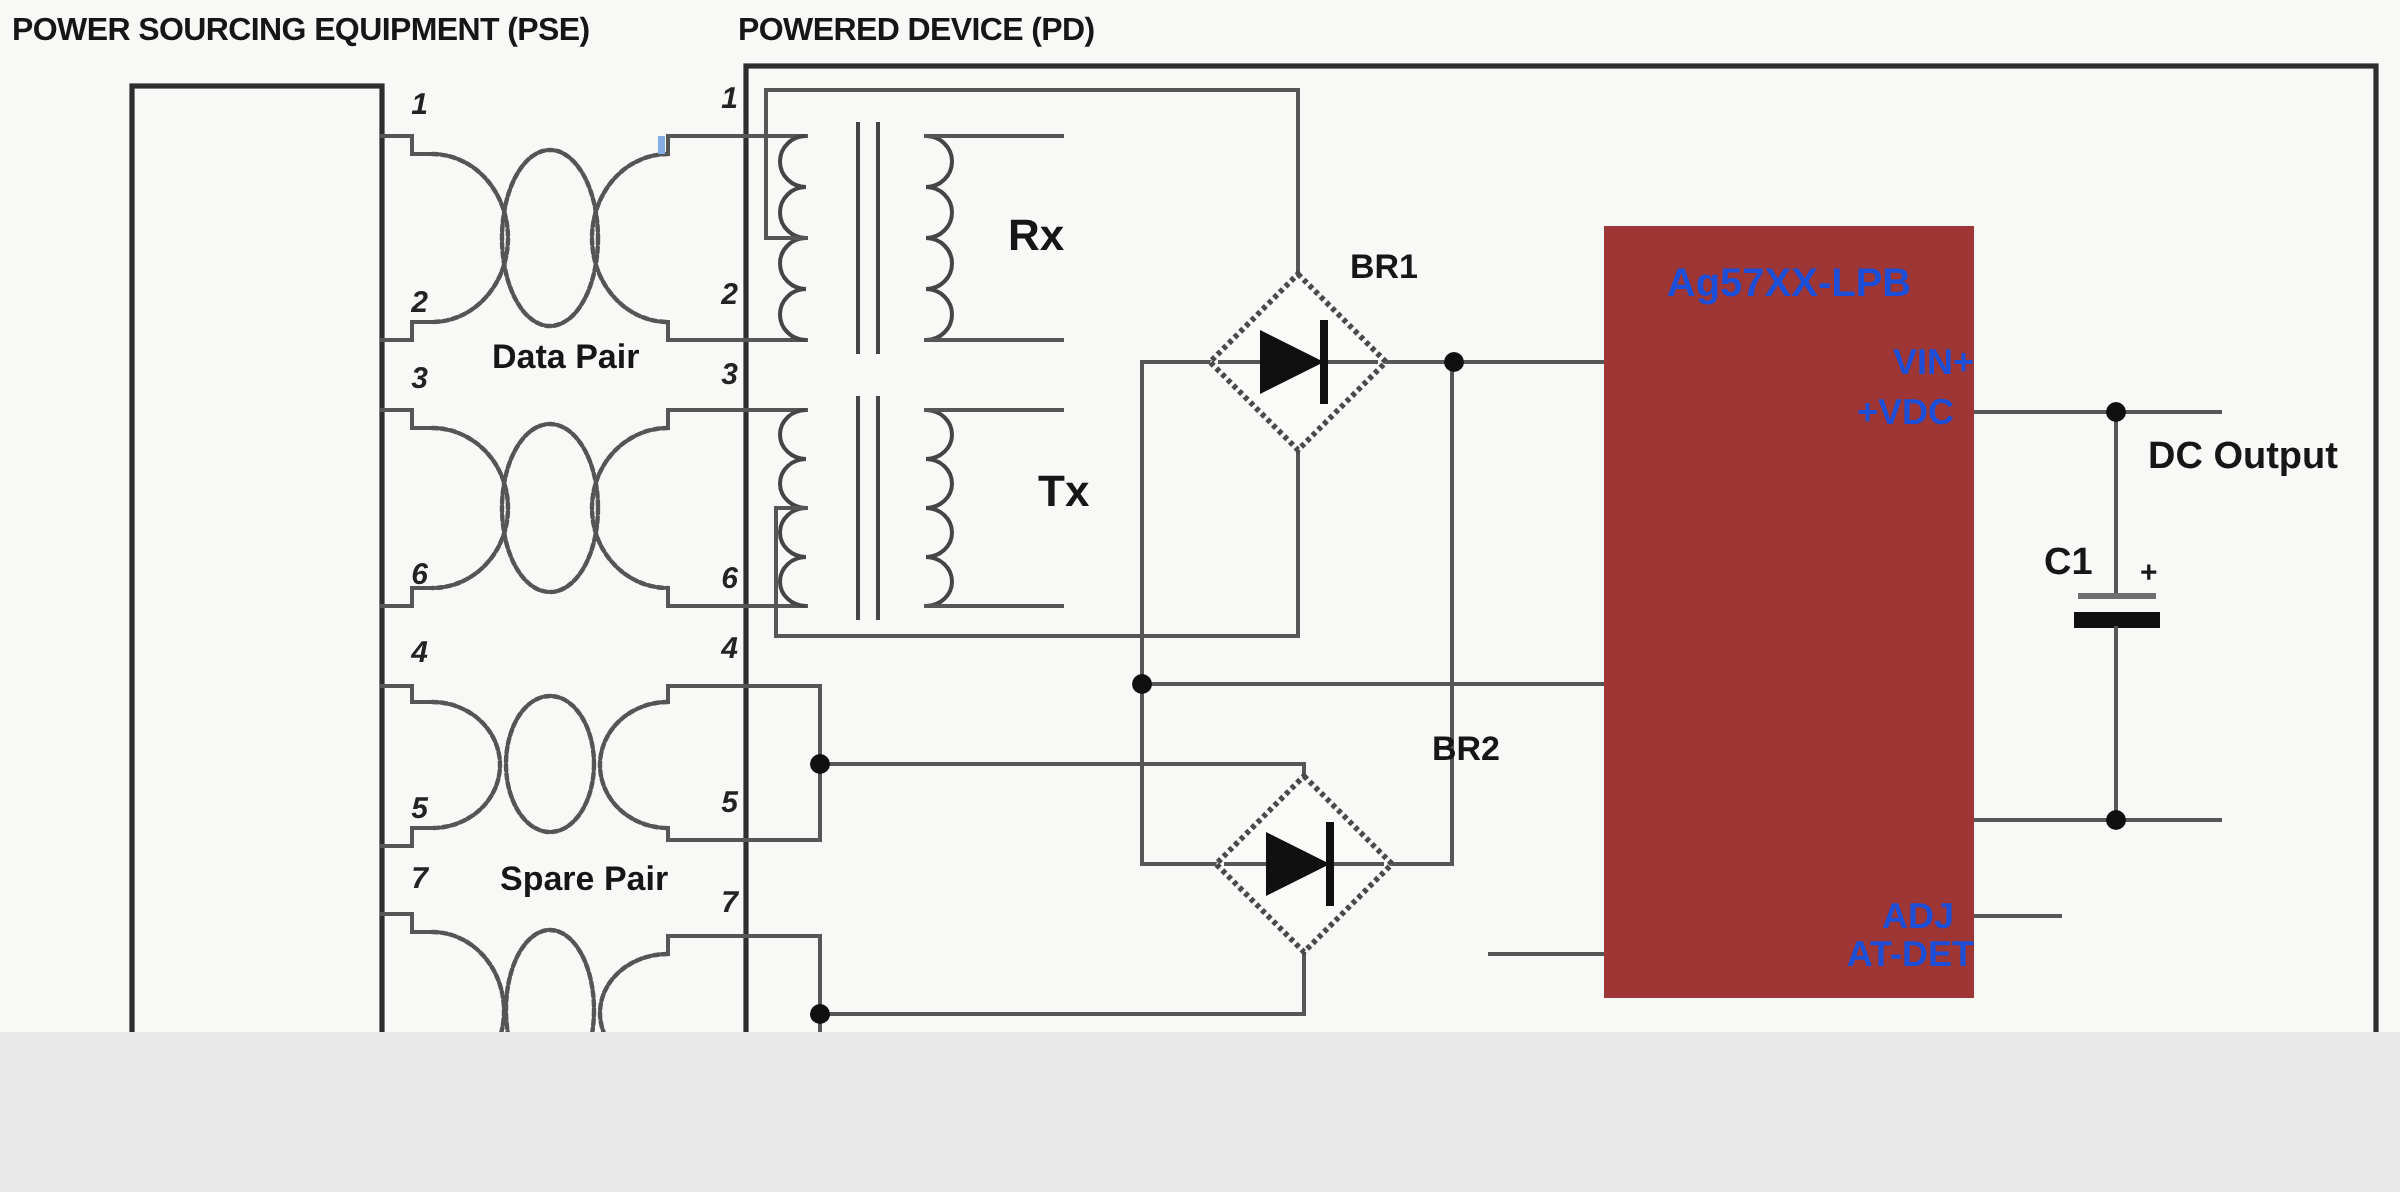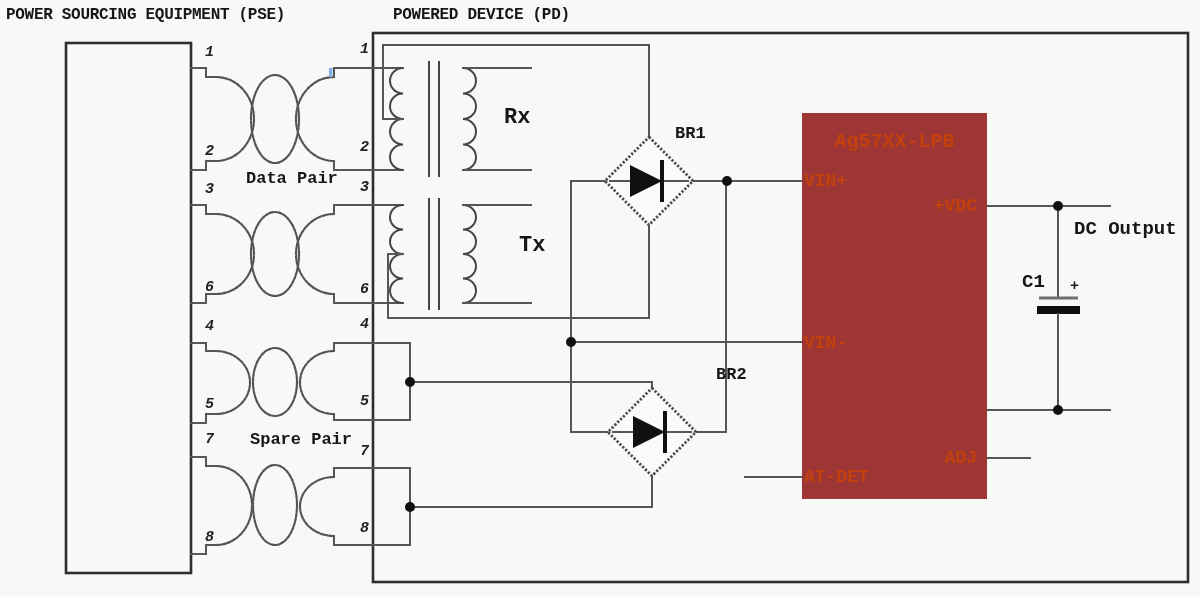--- a/index.html
+++ b/index.html
@@ -1,36 +1,36 @@
 <!DOCTYPE html>
 <html><head>
 <meta charset="utf-8">
 <style>
   html,body{margin:0;padding:0;background:#e9e9e9;}
   .canvas{
     position:relative;
-    width:1200px;height:596px;
+    width:1200px;height:516px;
     background:#f8f8f7;
-    font-family:Liberation Mono, monospace;
+    font-family:Liberation Sans, sans-serif;
     overflow:hidden;
   }
   .canvas svg{position:absolute;left:0;top:0;}
   .t{position:absolute;font-weight:bold;color:#161616;white-space:nowrap;line-height:1.1;}
   .title{font-size:16px;letter-spacing:-0.3px;}
   .pairlbl{font-size:17px;}
   .coil-lbl{font-size:22px;}
   .br-lbl{font-size:17px;}
   .big-lbl{font-size:19px;}
   .plus-lbl{font-size:15px;color:#1a1a1a;}
   .pin{position:absolute;width:22px;text-align:right;font-weight:bold;font-style:italic;
        font-size:15px;color:#232323;line-height:1;}
   .chip-text{position:absolute;left:802px;width:185px;box-sizing:border-box;
-       font-weight:bold;color:#c2410c;font-size:18px;line-height:22px;}
+       font-weight:bold;color:#1d4ed8;font-size:18px;line-height:22px;}
   .chip-title{text-align:center;font-size:20px;}
-  .chip-left{text-align:left;padding-left:2px;}
+  .chip-left{text-align:right;padding-left:2px;}
   .chip-right{text-align:right;padding-right:10px;}
   
   .w{stroke:#565656;stroke-width:2;fill:none;stroke-linecap:square;}
   .box{fill:none;stroke:#2e2e2e;stroke-width:2.6;}
   .tw{stroke:#555555;stroke-width:2.2;fill:none;stroke-dasharray:3 1.5;stroke-linecap:round;}
   .coil{stroke:#454545;stroke-width:2;fill:none;}
   .diam{fill:#fafaf9;stroke:#4a4a4a;stroke-width:2.8;stroke-dasharray:2.2 1.8;}
   .dio{fill:#101010;stroke:none;}
   .diobar{stroke:#101010;stroke-width:4;fill:none;}
   .dot{fill:#101010;stroke:none;}
@@ -154,38 +154,37 @@
       <circle class="dot" cx="410" cy="382" r="5"></circle>
       <circle class="dot" cx="410" cy="507" r="5"></circle>
       <circle class="dot" cx="1058" cy="206" r="5"></circle>
       <circle class="dot" cx="1058" cy="410" r="5"></circle>
     </g>
 
     <rect x="329" y="68" width="3.5" height="9" fill="#85aee6"></rect>
   </svg>
 
   <span class="t title" style="left:6px;top:7px;">POWER SOURCING EQUIPMENT (PSE)</span>
-  <span class="t title" style="left:393px;top:7px;">POWERED DEVICE (PD)</span>
+  <span class="t title" style="left:369px;top:7px;">POWERED DEVICE (PD)</span>
 
   <span class="t pairlbl" style="left:246px;top:170px;">Data Pair</span>
   <span class="t pairlbl" style="left:250px;top:431px;">Spare Pair</span>
 
   <span class="t coil-lbl" style="left:504px;top:106px;">Rx</span>
   <span class="t coil-lbl" style="left:519px;top:234px;text-align:center;">Tx</span>
 
   <span class="t br-lbl" style="left:675px;top:125px;text-align:center;">BR1</span>
   <span class="t br-lbl" style="left:675px;top:366px;margin-left:41px;">BR2</span>
 
   <span class="t big-lbl" style="left:1074px;top:219px;">DC Output</span>
   <span class="t big-lbl" style="left:1022px;top:272px;">C1</span>
   <span class="t plus-lbl" style="left:1070px;top:279px;">+</span>
 
   <div class="chip-text chip-title" style="top:131px;">Ag57XX-LPB</div>
   <div class="chip-text chip-left" style="top:170px;">VIN+</div>
-  <div class="chip-text chip-left" style="top:332px;">VIN-</div>
   <div class="chip-text chip-left" style="top:466px;">AT-DET</div>
   <div class="chip-text chip-right" style="top:195px;">+VDC</div>
   <div class="chip-text chip-right" style="top:447px;">ADJ</div>
 
   <span class="pin" style="left:192px;top:45px;">1</span>
   <span class="pin" style="left:192px;top:144px;">2</span>
   <span class="pin" style="left:192px;top:182px;">3</span>
   <span class="pin" style="left:192px;top:280px;">6</span>
   <span class="pin" style="left:192px;top:319px;">4</span>
   <span class="pin" style="left:192px;top:397px;">5</span>

